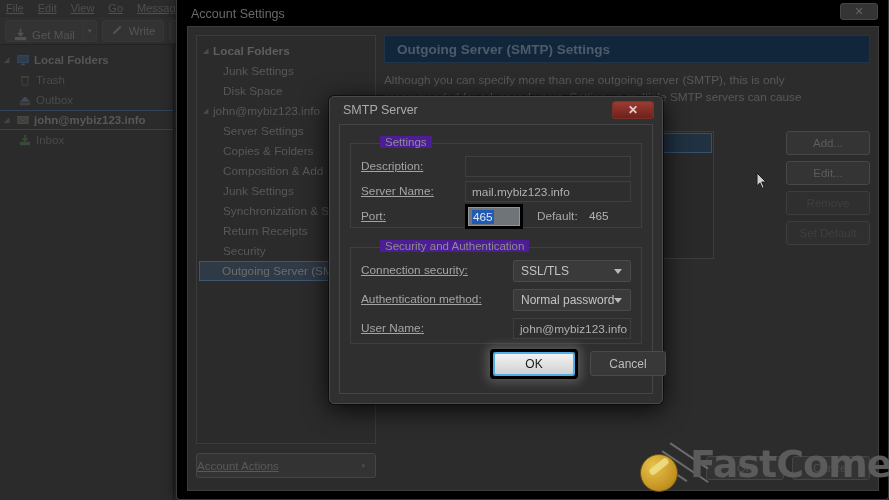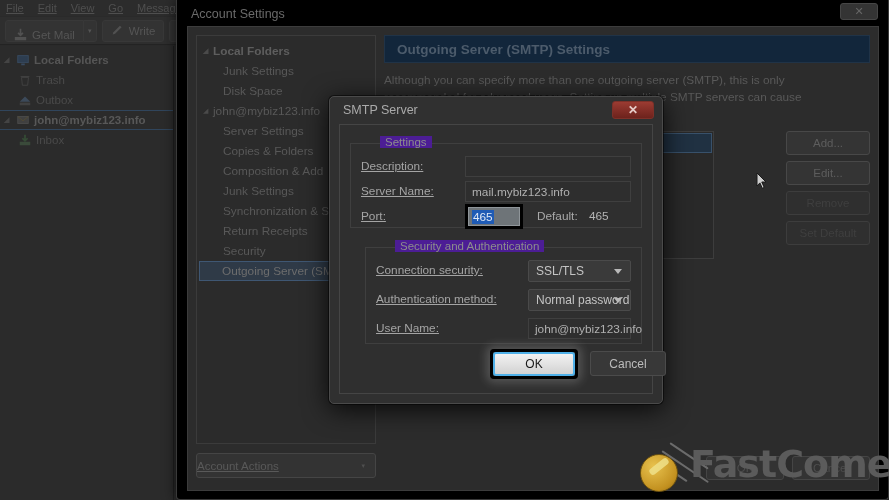--- a/index.html
+++ b/index.html
@@ -183,21 +183,21 @@
     border:1px solid #454545; background:#2f2f2f;
   }
   .fieldset{
     position:absolute; border:1px solid #3f3f3f;
   }
   .fieldset > .legend{
     position:absolute; top:-8px; left:8px; padding:0 5px;
     background:#4c1d95; font-size:11.5px; color:#8d8d8d;margin-left:21px;
   }
   #fs-settings{ left:10px; top:18px; right:10px; height:85px; }
-  #fs-security{ left:25px; top:122px; right:10px; height:97px; }
+  #fs-security{ left:10px; top:122px; right:10px; height:97px; }
 
   .frm-row{ position:absolute; left:10px; right:10px; height:21px; }
   .frm-label{
     position:absolute; left:0; top:3px; font-size:11.8px; color:#a4a4a4;
   }
   .frm-label u{ text-decoration:underline; }
   .frm-input{
     position:absolute; height:21px;
     border:1px solid #3f3f3f; background:#2e2e2e;
     font-size:11.8px; color:#b0b0b0;

